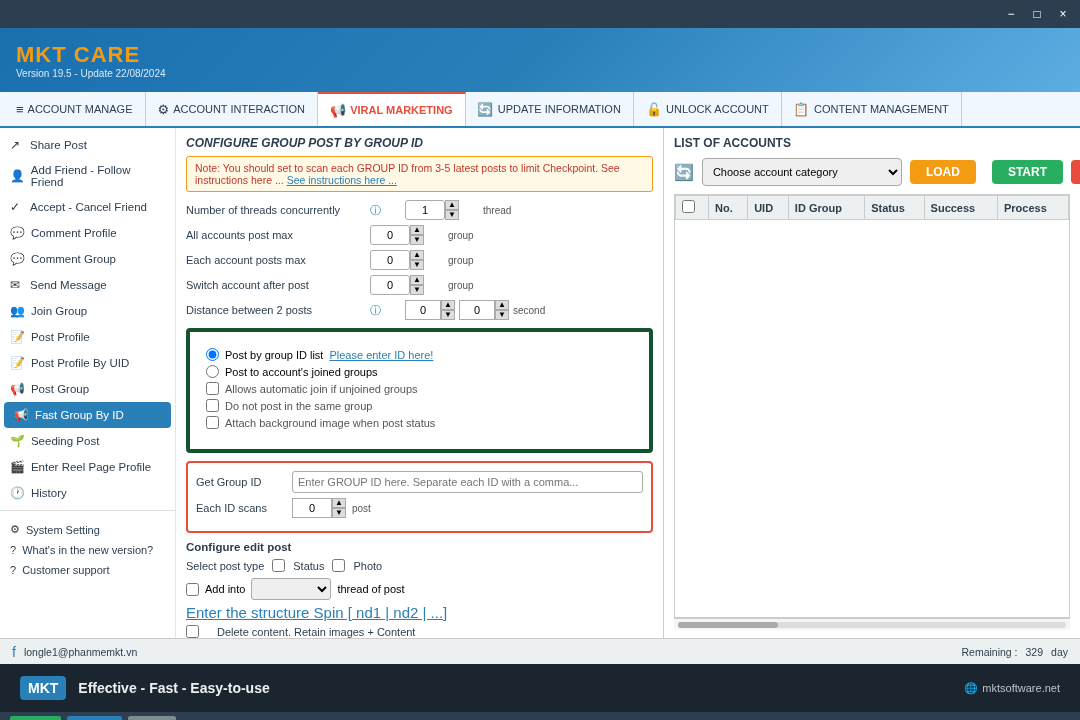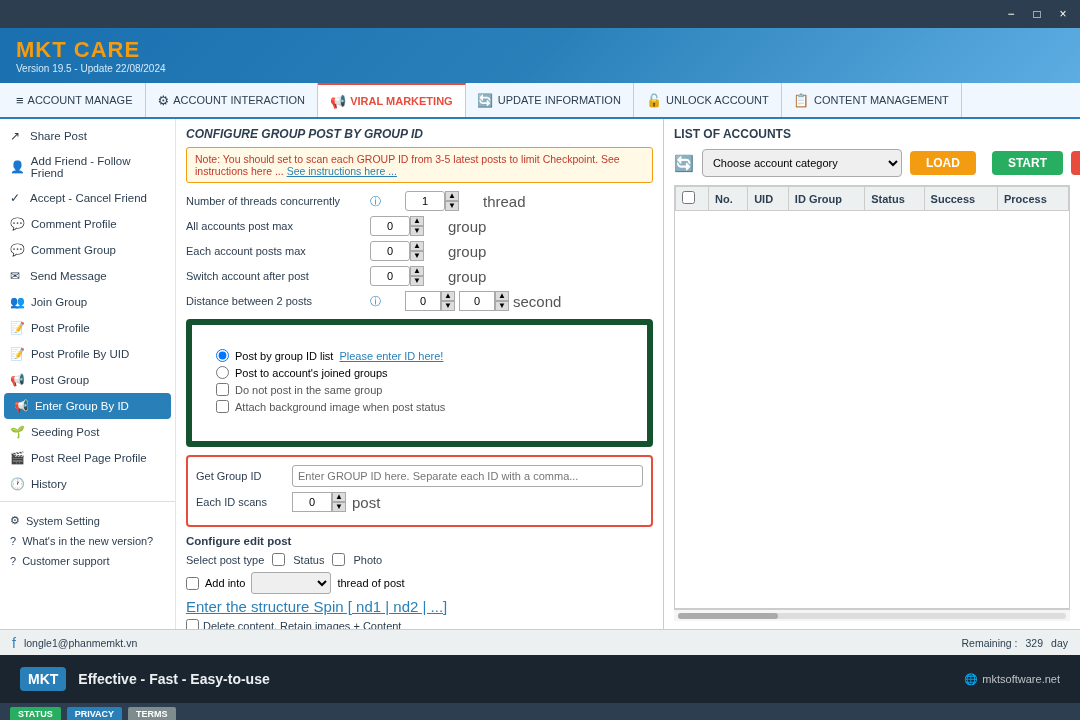--- a/index.html
+++ b/index.html
@@ -19,21 +19,21 @@
       color: #fff;
       font-size: 12px;
       cursor: pointer;
       width: 18px;
       text-align: center;
     }
 
     
     .header {
       background: linear-gradient(135deg, #1a6faf 0%, #2980b9 50%, #5dade2 100%);
-      height: 55px;
+      height: 64px;
       display: flex;
       align-items: center;
       padding: 15px 16px;
       position: relative;
     }
     .logo-area {
       display: flex;
       flex-direction: column;
       align-items: flex-start;
       margin-right: 20px;
@@ -160,21 +160,21 @@
     .form-input-small {
       width: 50px;
       height: 22px;
       border: 1px solid #aaa;
       border-radius: 3px;
       text-align: center;
       font-size: 11px;
       padding: 2px;
     }
     .form-unit {
-      font-size: 15px;
+      font-size: 10px;
       color: #555;
     }
     .spin-wrapper {
       display: flex;
       align-items: center;
     }
     .spin-wrapper input { width: 40px; height: 20px; border: 1px solid #aaa; text-align: center; font-size: 11px; }
     .spin-btns { display: flex; flex-direction: column; }
     .spin-btn {
       width: 14px;
@@ -183,23 +183,23 @@
       border: 1px solid #aaa;
       cursor: pointer;
       font-size: 8px;
       line-height: 1;
       text-align: center;
       display: flex; align-items: center; justify-content: center;
     }
 
     
     .radio-section {
-      border: 6px solid #14532d;
+      border: 4px solid #14532d;
       border-radius: 4px;
-      padding: 24px;
+      padding: 16px;
       margin: 8px 0;
     }
     .radio-row {
       display: flex;
       align-items: center;
       gap: 6px;
       margin-bottom: 4px;
       font-size: 11px;
     }
     .radio-row label { cursor: pointer; }
@@ -283,21 +283,21 @@
     }
     .link-blue {
       color: #2980b9;
       text-decoration: underline;
       font-size: 15px;
       cursor: pointer;
     }
     .delete-row {
       display: flex;
       align-items: center;
-      gap: 4px;
+      gap: 18px;
       font-size: 11px;
       margin-bottom: 4px;
       color: #2c3e50;
     }
 
     
     .right-panel {
       flex: 1;
       background: #fff;
       padding: 8px 10px;
@@ -580,29 +580,29 @@
     <div class="sidebar-item">
       <span class="s-icon">📝</span>
       <span>Post Profile By UID</span>
     </div>
     <div class="sidebar-item">
       <span class="s-icon">📢</span>
       <span>Post Group</span>
     </div>
     <div class="sidebar-item active">
       <span class="s-icon">📢</span>
-      <span>Enter Group By ID</span>
+      <span>Fast Group By ID</span>
     </div>
     <div class="sidebar-item">
       <span class="s-icon">🌱</span>
       <span>Seeding Post</span>
     </div>
     <div class="sidebar-item">
       <span class="s-icon">🎬</span>
-      <span>Post Reel Page Profile</span>
+      <span>Enter Reel Page Profile</span>
     </div>
     <div class="sidebar-item">
       <span class="s-icon">🕐</span>
       <span>History</span>
     </div>
 
     <div class="sidebar-footer">
       <div class="sidebar-footer-item">
         <span>⚙</span>
         <span>System Setting</span>
@@ -703,20 +703,24 @@
           <input type="radio" name="post-type" checked="" style="">
           <label>Post by group ID list</label>
           <a>Please enter ID here!</a>
         </div>
         <div class="radio-row">
           <input type="radio" name="post-type" style="">
           <label>Post to account's joined groups</label>
         </div>
         <div class="checkbox-row">
           <input type="checkbox" style="">
+          <label>Allows automatic join if unjoined groups</label>
+        </div>
+        <div class="checkbox-row">
+          <input type="checkbox" style="">
           <label>Do not post in the same group</label>
         </div>
         <div class="checkbox-row">
           <input type="checkbox" style="">
           <label>Attach background image when post status</label>
         </div>
       </div>
 
       <div class="scan-section">
         <div class="scan-row">

